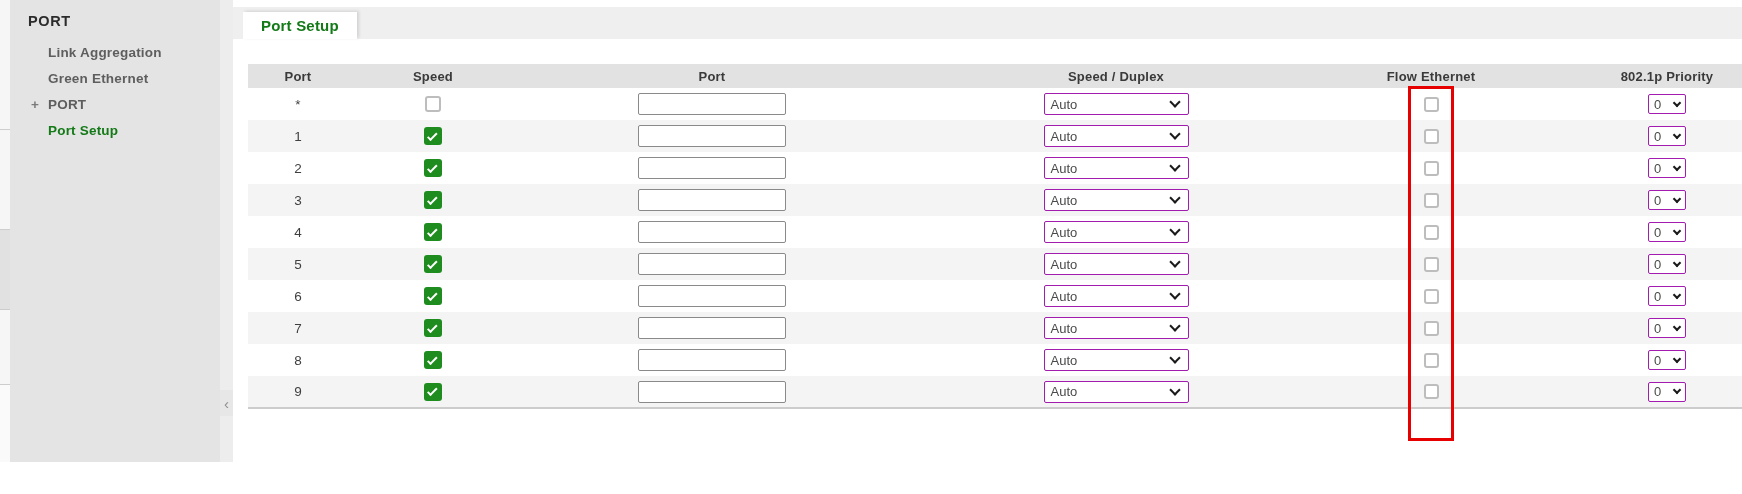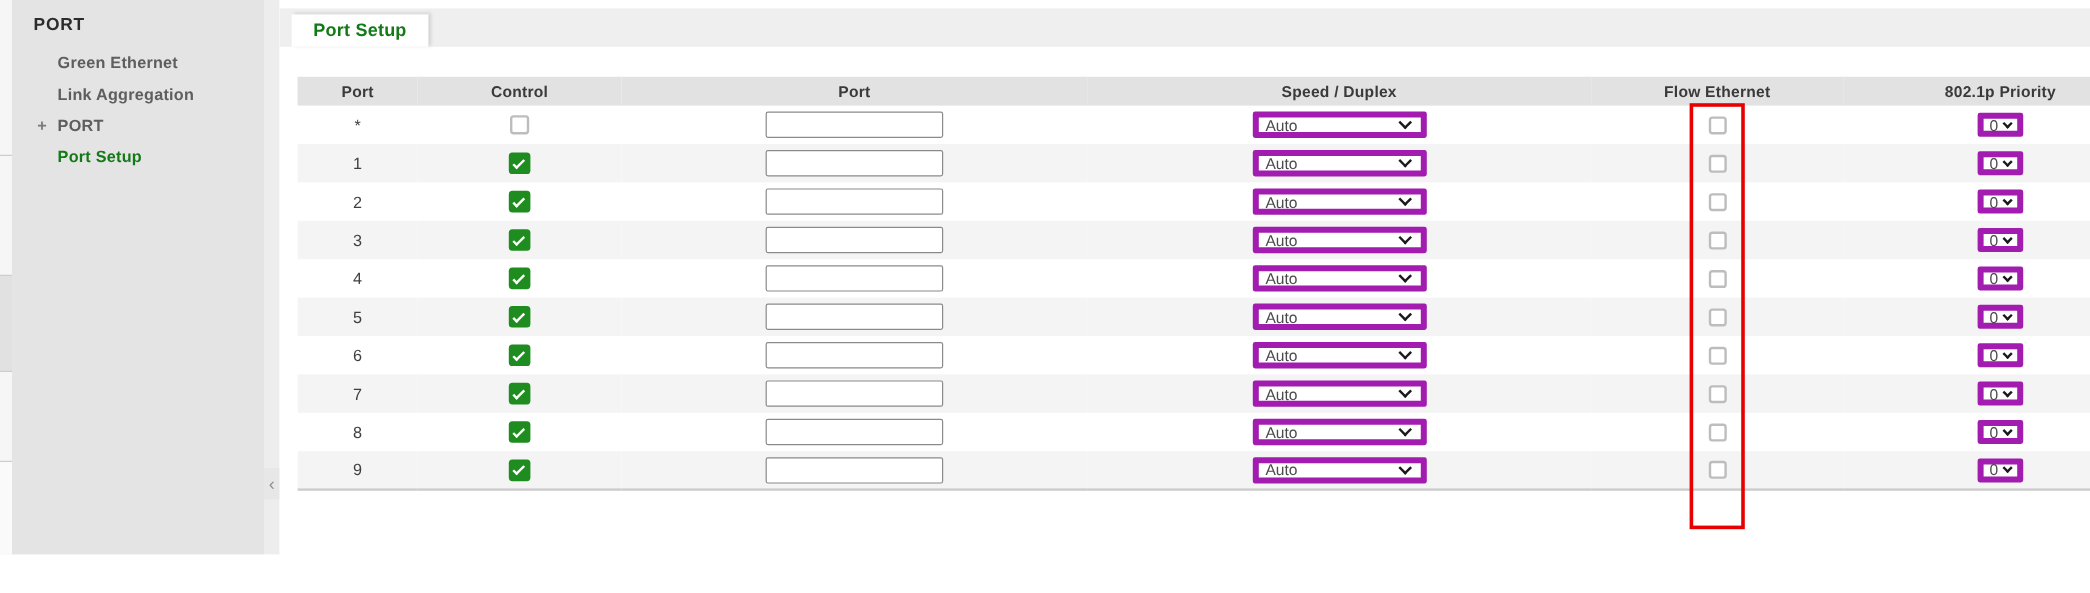--- a/index.html
+++ b/index.html
@@ -64,21 +64,21 @@
         border-left:2.5px solid #ffffff; border-bottom:2.5px solid #ffffff;
         transform:rotate(-45deg) translate(0,-1px); }
 
   
   .name-input { width:148px; height:22px; border:1px solid #8a8a8a; border-radius:2px;
         background:#ffffff; font-family:"Liberation Sans", sans-serif; font-size:13px;
         color:#3f3f3f; padding:0 5px; vertical-align:middle; }
 
   
   .sel { display:inline-flex; align-items:center; justify-content:space-between;
-         background:#ffffff; border:5px solid #a21caf; border-radius:2px;
+         background:#ffffff; border:1px solid #a21caf; border-radius:2px;
          vertical-align:middle; cursor:pointer; }
   .sel-val { font-size:13px; color:#4a4a4a; }
   .chev { width:8px; height:8px; border-right:2.5px solid #1a1a1a; border-bottom:2.5px solid #1a1a1a;
           transform:rotate(45deg); margin-top:-4px; }
   .sel-speed { width:145px; height:22px; padding:0 9px 0 6px; }
   .sel-prio { width:38px; height:20px; padding:0 5px 0 5px; }
   .sel-prio .chev { width:6px; height:6px; border-right-width:2px; border-bottom-width:2px; margin-top:-3px; }
 
   
   .highlight-box { position:absolute; left:1160px; top:22px; width:46px; height:355px;
@@ -93,22 +93,22 @@
     <div class="seg s1"></div>
     <div class="seg s2"></div>
     <div class="seg s3"></div>
     <div class="seg s4"></div>
     <div class="seg s5"></div>
   </div>
 
   <nav class="sidebar">
     <div class="sidebar-title">PORT</div>
     <ul id="sidebar-items">
+        <li class=""><span>Link Aggregation</span></li>
         <li class=""><span>Green Ethernet</span></li>
-        <li class=""><span>Link Aggregation</span></li>
         <li class=""><span class="prefix">+</span><span>PORT</span></li>
         <li class="active"><span>Port Setup</span></li>
       </ul>
   </nav>
 
   <div class="collapse-strip">
     <div class="collapse-btn">
       <span>‹</span>
     </div>
   </div>
@@ -126,21 +126,21 @@
           <col style="width:100px">
             <col style="width:170px">
             <col style="width:388px">
           <col style="width:420px">
             <col style="width:210px">
             <col style="width:206px">
         </colgroup>
         <thead>
             <tr id="header-row">
               <th class="">Port</th>
-              <th class="">Control</th>
+              <th class="">Speed</th>
               <th class="">Port</th>
               <th class="">Speed / Duplex</th>
               <th class="">Flow Ethernet</th>
               <th class="col-priority">802.1p Priority</th>
             </tr>
           </thead>
         <tbody id="port-tbody">
             <tr class="">
               <td><span>*</span></td>
               <td><span class="cb"></span></td>

